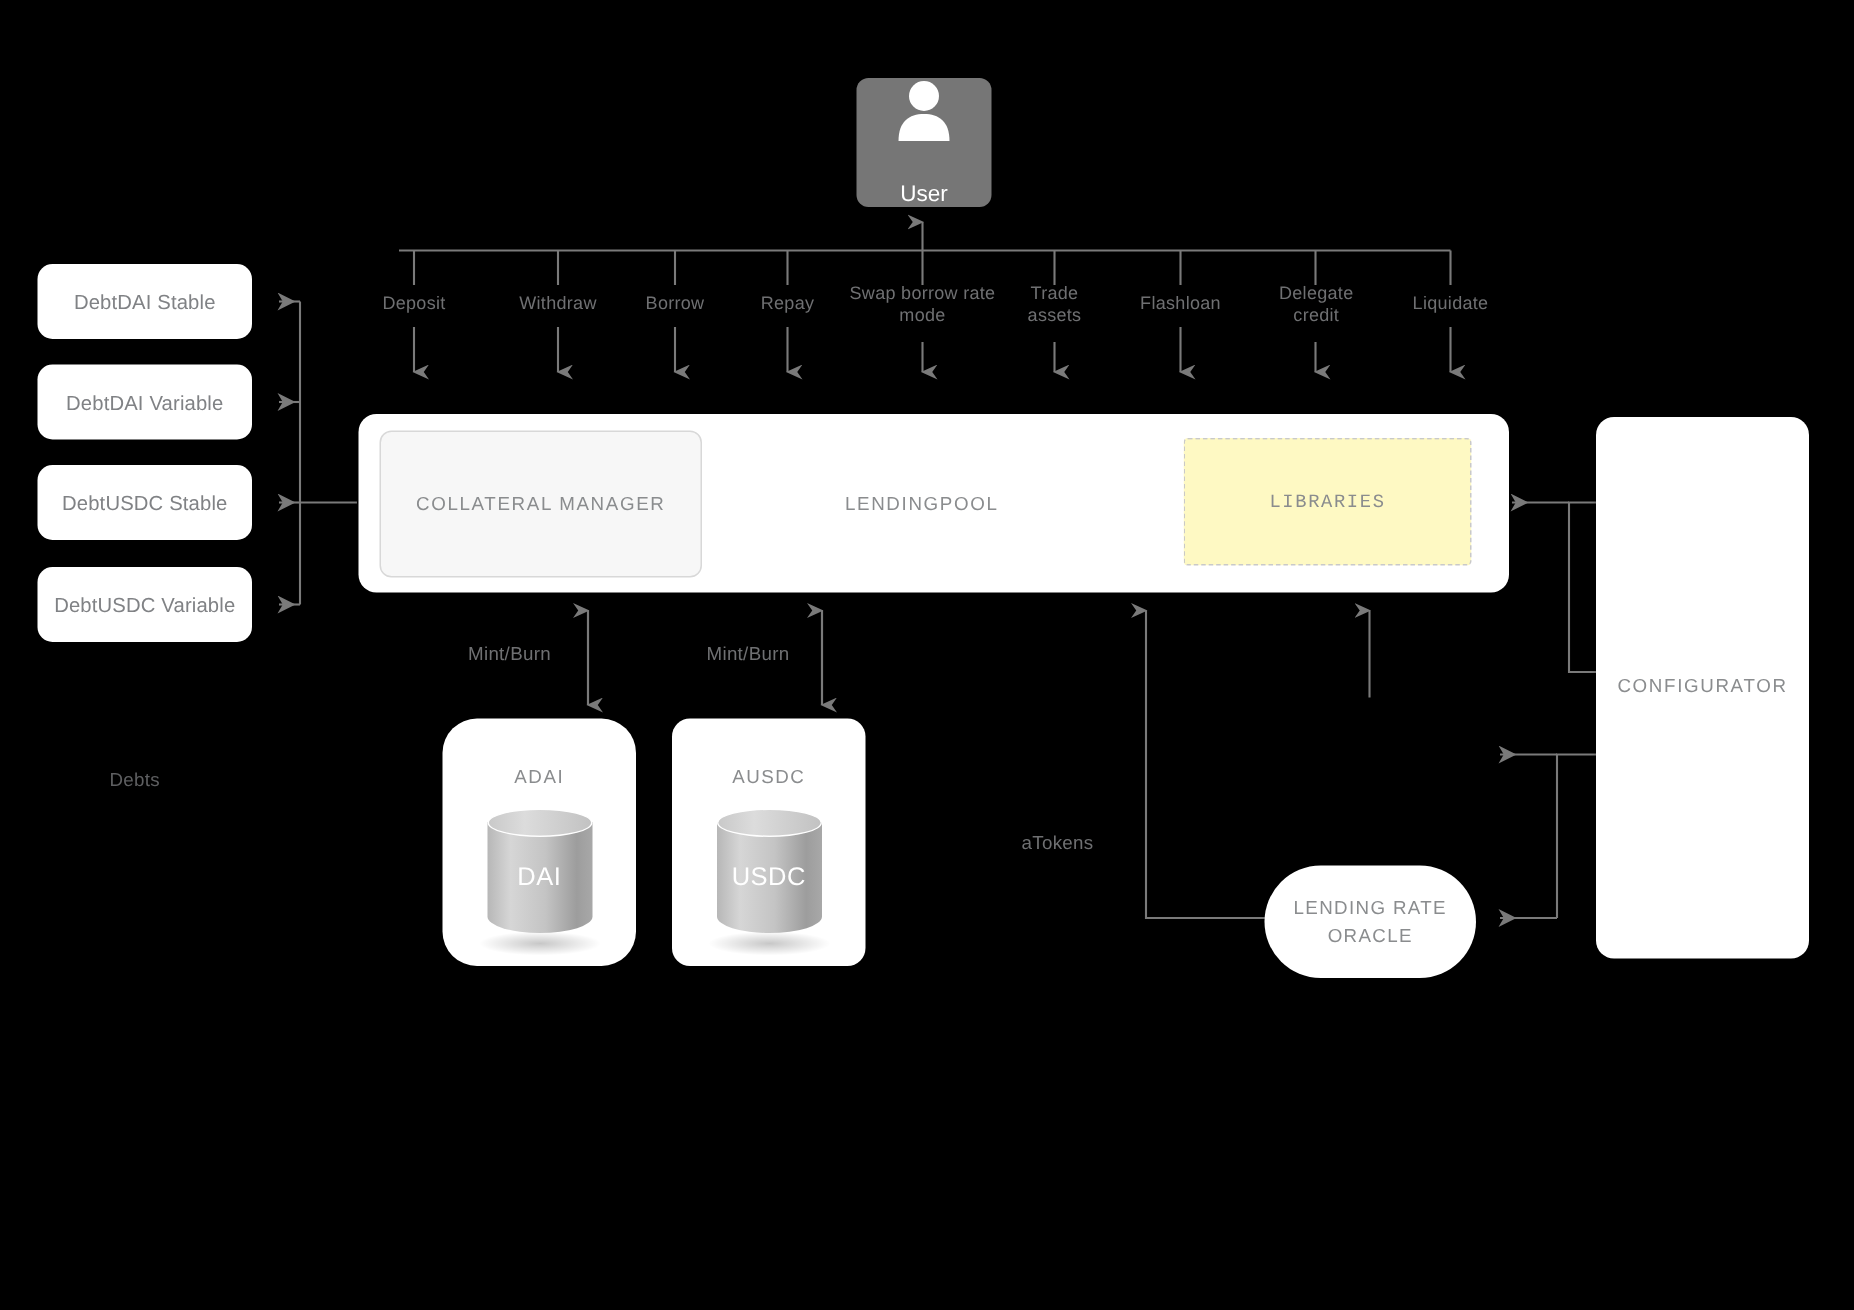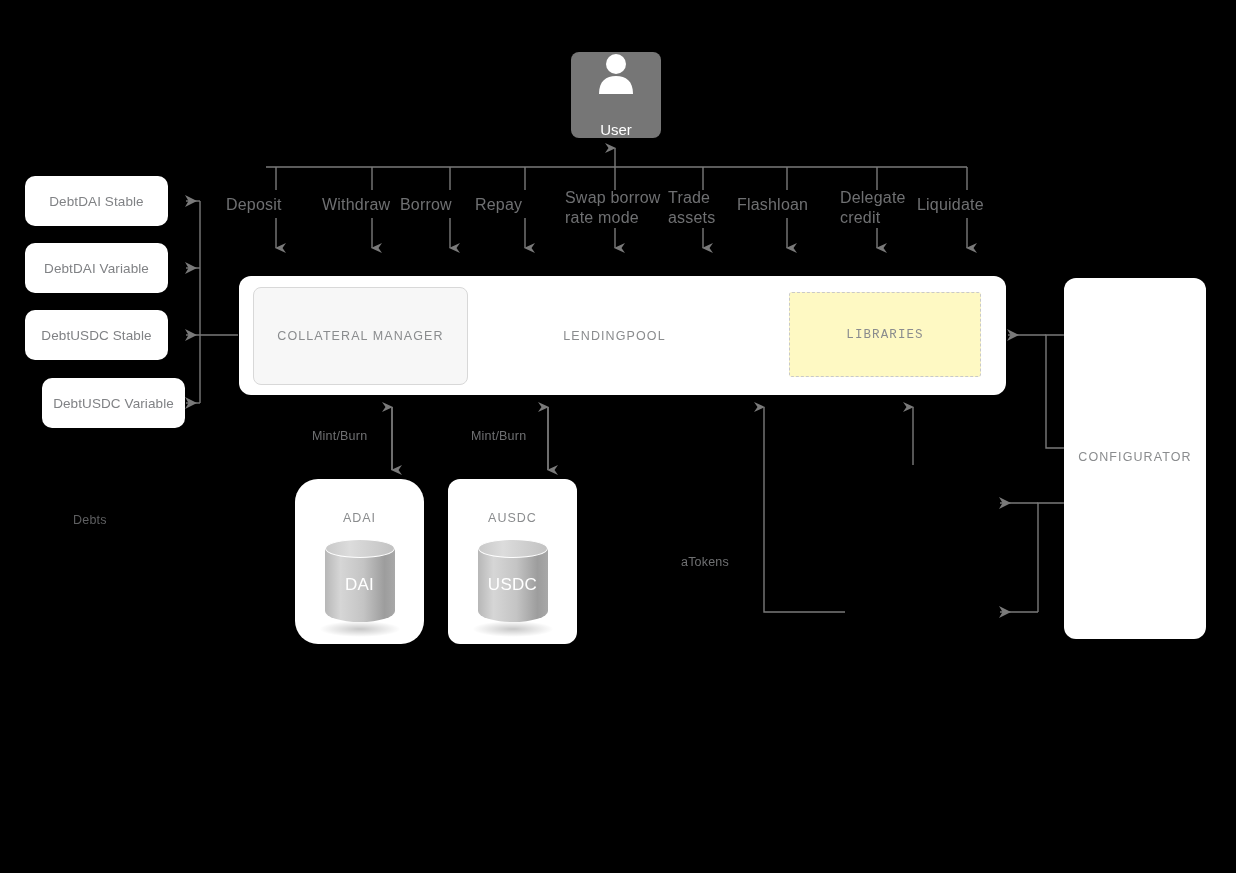--- a/index.html
+++ b/index.html
@@ -163,22 +163,22 @@
   .config-label {
     position: absolute;
     color: #8a8c8e;
     font-size: 12.5px;
     letter-spacing: 1.1px;
   }
 
   .action-label {
     position: absolute;
     color: #6f7072;
-    font-size: 16px;
-    text-align: left;
+    font-size: 12px;
+    text-align: center;
     line-height: 1.25;
     letter-spacing: .2px;
   }
   .side-label {
     position: absolute;
     color: #5e5f61;
     font-size: 12.5px;
     letter-spacing: .2px;
   }
   .edge-label {
@@ -276,21 +276,21 @@
 
   <div class="node debt-box" style="left:25px; top:176px; width:143px; height:50px;">
     <span>DebtDAI Stable</span>
   </div>
   <div class="node debt-box" style="left:25px; top:243px; width:143px; height:50px;">
     <span>DebtDAI Variable</span>
   </div>
   <div class="node debt-box" style="left:25px; top:310px; width:143px; height:50px;">
     <span>DebtUSDC Stable</span>
   </div>
-  <div class="node debt-box" style="left:42px; top:378px; width:143px; height:50px;">
+  <div class="node debt-box" style="left:25px; top:378px; width:143px; height:50px;">
     <span>DebtUSDC Variable</span>
   </div>
 
   <div class="side-label" style="left:73px; top:513px;">Debts</div>
 
   <div class="pool-box" style="position:absolute; left:239px; top:276px; width:751px; height:119px;padding-left:16px;">
     <div class="inner-solid" style="left:14px; top:11px; width:213px; height:96px;">
       <span>COLLATERAL MANAGER</span>
     </div>
     <div class="pool-label" style="left:0; top:53px; width:751px; text-align:center;">LENDINGPOOL</div>
@@ -317,18 +317,21 @@
     <div class="cyl-wrap">
       <div class="cyl-shadow"></div>
       <div class="cyl-body"></div>
       <div class="cyl-top"></div>
       <div class="cyl-text">USDC</div>
     </div>
   </div>
 
   <div class="edge-label" style="left:681px; top:555px;">aTokens</div>
 
+  <div class="node oracle-box" style="left:843px; top:577px; width:141px; height:75px; padding:0 18px; box-sizing:border-box;">
+    <span>LENDING RATE ORACLE</span>
+  </div>
 
   <div class="config-box" style="position:absolute; left:1064px; top:278px; width:142px; height:361px;">
     <div class="config-label" style="left:0; top:172px; width:142px; text-align:center;">CONFIGURATOR</div>
   </div>
 
 </div>
 
 </body></html>

